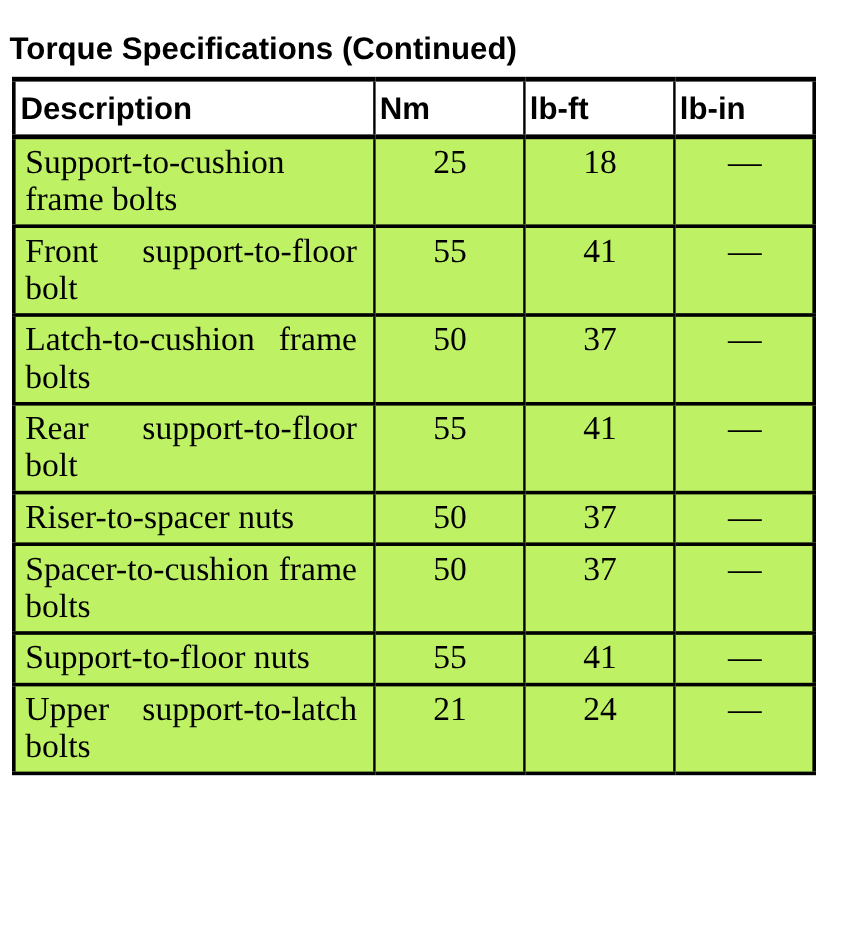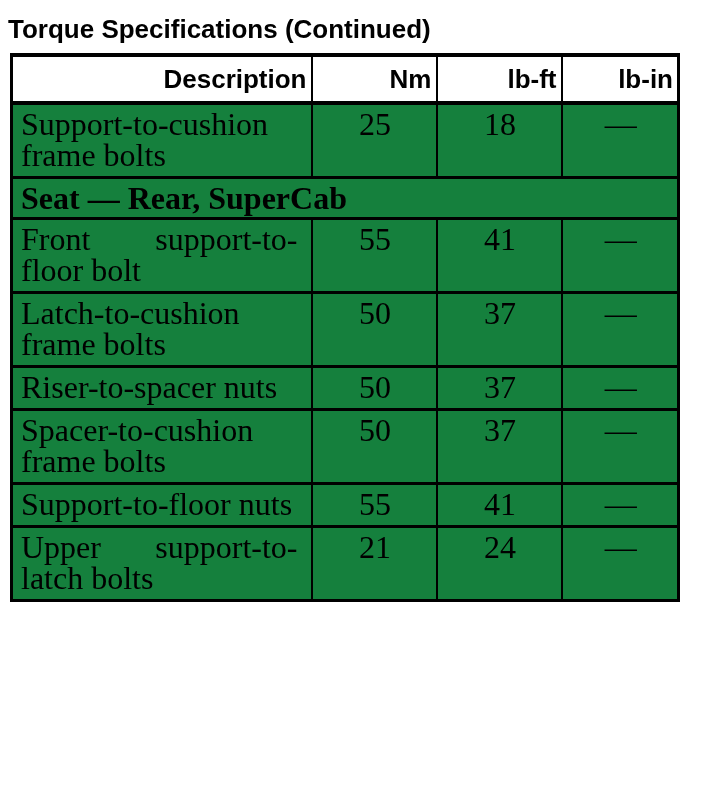--- a/index.html
+++ b/index.html
@@ -14,58 +14,58 @@
     color: #000000;
   }
   .page {
     padding: 5px 0 0 8px;
   }
   .doc-title {
     font-family: "Liberation Sans", sans-serif;
     font-weight: bold;
     font-size: 26px;
     line-height: 30px;
-    margin: 9px 0 9px 0;
+    margin: 20px 0 9px 0;
     letter-spacing: 0px;
   }
   table.spec-table {
     border-collapse: collapse;
     table-layout: fixed;
     width: 667px;
     margin-left: 2px;
     border: 3px solid #000;
     border-top-width: 4px;
   }
   col.c-desc { width: 300px; }
   col.c-nm   { width: 125px; }
   col.c-lbft { width: 125px; }
   col.c-lbin { width: 117px; }
 
   th {
     font-family: "Liberation Sans", sans-serif;
     font-weight: bold;
     font-size: 26px;
     line-height: 34px;
-    text-align: right;
+    text-align: left;
     vertical-align: middle;
     padding: 5px 4px;
     border: 2px solid #000;
     border-top-width: 4px;
     border-bottom-width: 4px;
     background: #fff;
   }
   td {
     font-family: "Liberation Serif", serif;
-    font-size: 32px;
+    font-size: 28px;
     line-height: 31px;
     vertical-align: top;
     border: 2px solid #000;
     border-top-width: 3px;
     border-bottom-width: 3px;
-    background: #15803d;
+    background: #bef264;
   }
   td.cell-desc {
     text-align: justify;
     padding: 4px 13px 5px 8px;
   }
   td.cell-num {
     text-align: center;
     padding: 4px 0 5px 2px;
   }
   td.cell-section {
@@ -108,32 +108,35 @@
       </tr>
     </thead>
     <tbody>
         <tr>
     <td class="cell-desc">Support-to-cushion frame bolts</td>
     <td class="cell-num">25</td>
     <td class="cell-num">18</td>
     <td class="cell-num">—</td>
   </tr>
         <tr>
-    <td class="cell-section" colspan="4">Seat — Rear, SuperCab</td>
-  </tr>
-        <tr>
     <td class="cell-desc">Front support-to-floor bolt</td>
     <td class="cell-num">55</td>
     <td class="cell-num">41</td>
     <td class="cell-num">—</td>
   </tr>
         <tr>
     <td class="cell-desc">Latch-to-cushion frame bolts</td>
     <td class="cell-num">50</td>
     <td class="cell-num">37</td>
+    <td class="cell-num">—</td>
+  </tr>
+        <tr>
+    <td class="cell-desc">Rear support-to-floor bolt</td>
+    <td class="cell-num">55</td>
+    <td class="cell-num">41</td>
     <td class="cell-num">—</td>
   </tr>
         <tr>
     <td class="cell-desc">Riser-to-spacer nuts</td>
     <td class="cell-num">50</td>
     <td class="cell-num">37</td>
     <td class="cell-num">—</td>
   </tr>
         <tr>
     <td class="cell-desc">Spacer-to-cushion frame bolts</td>

